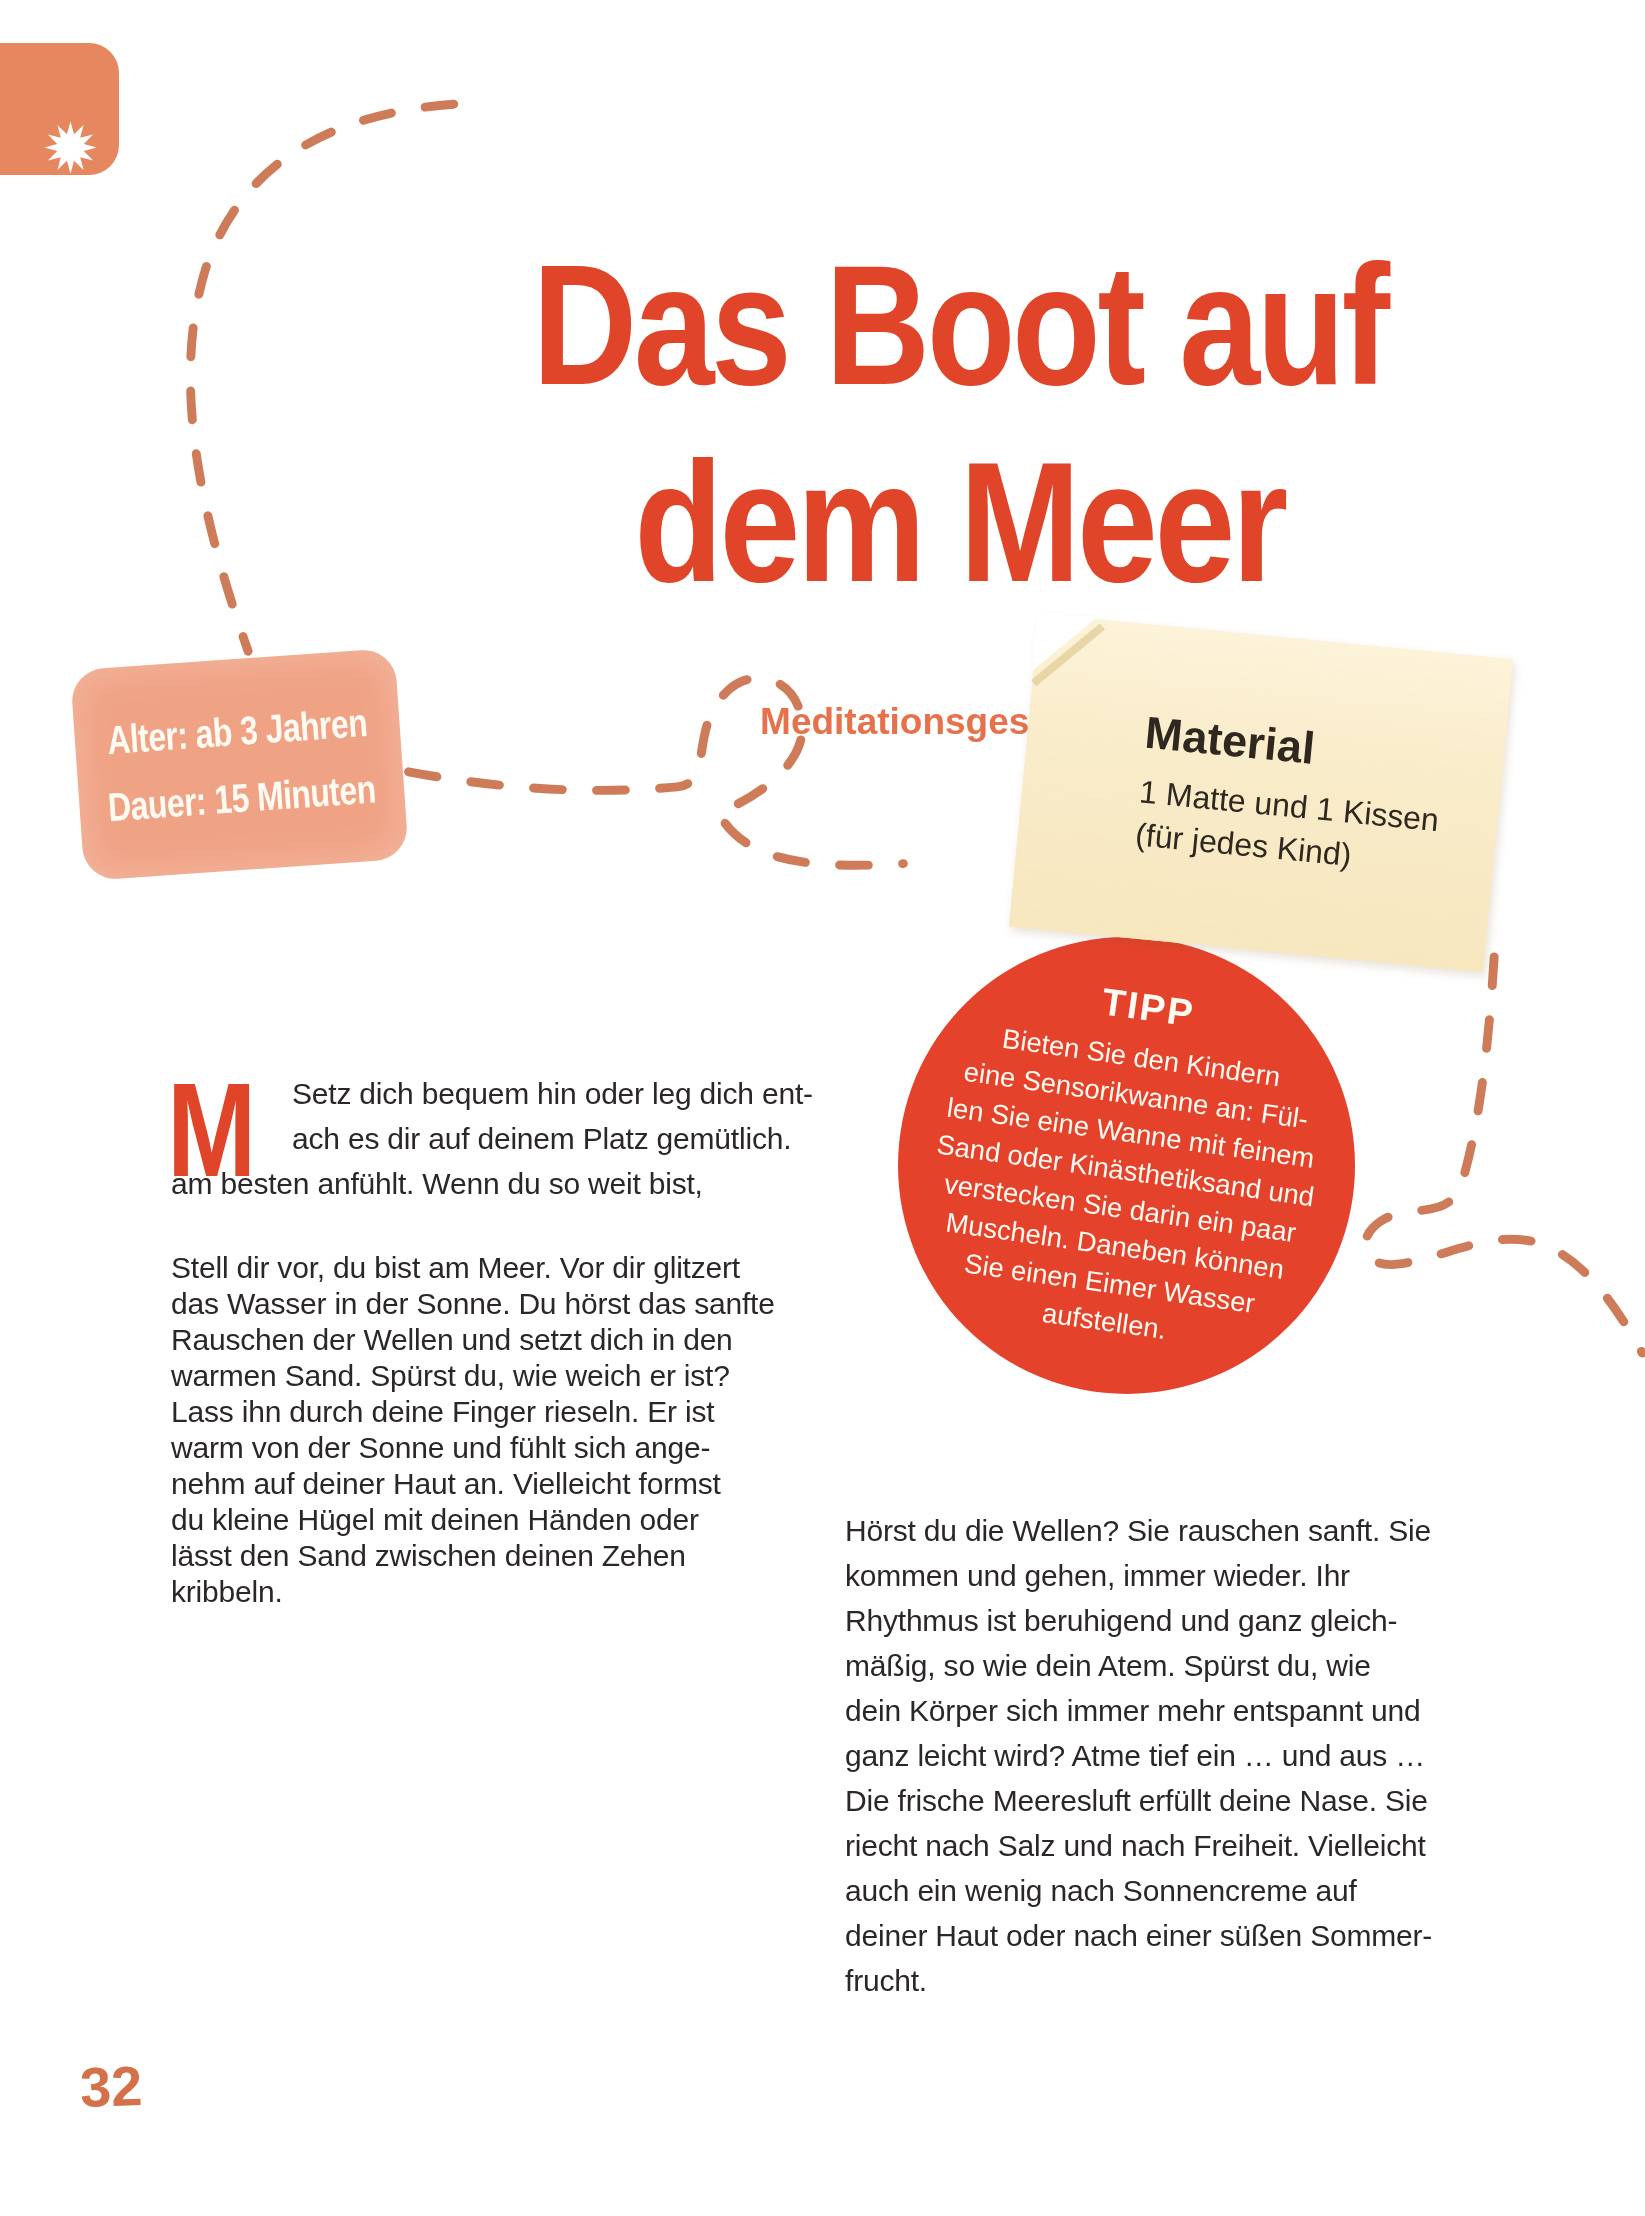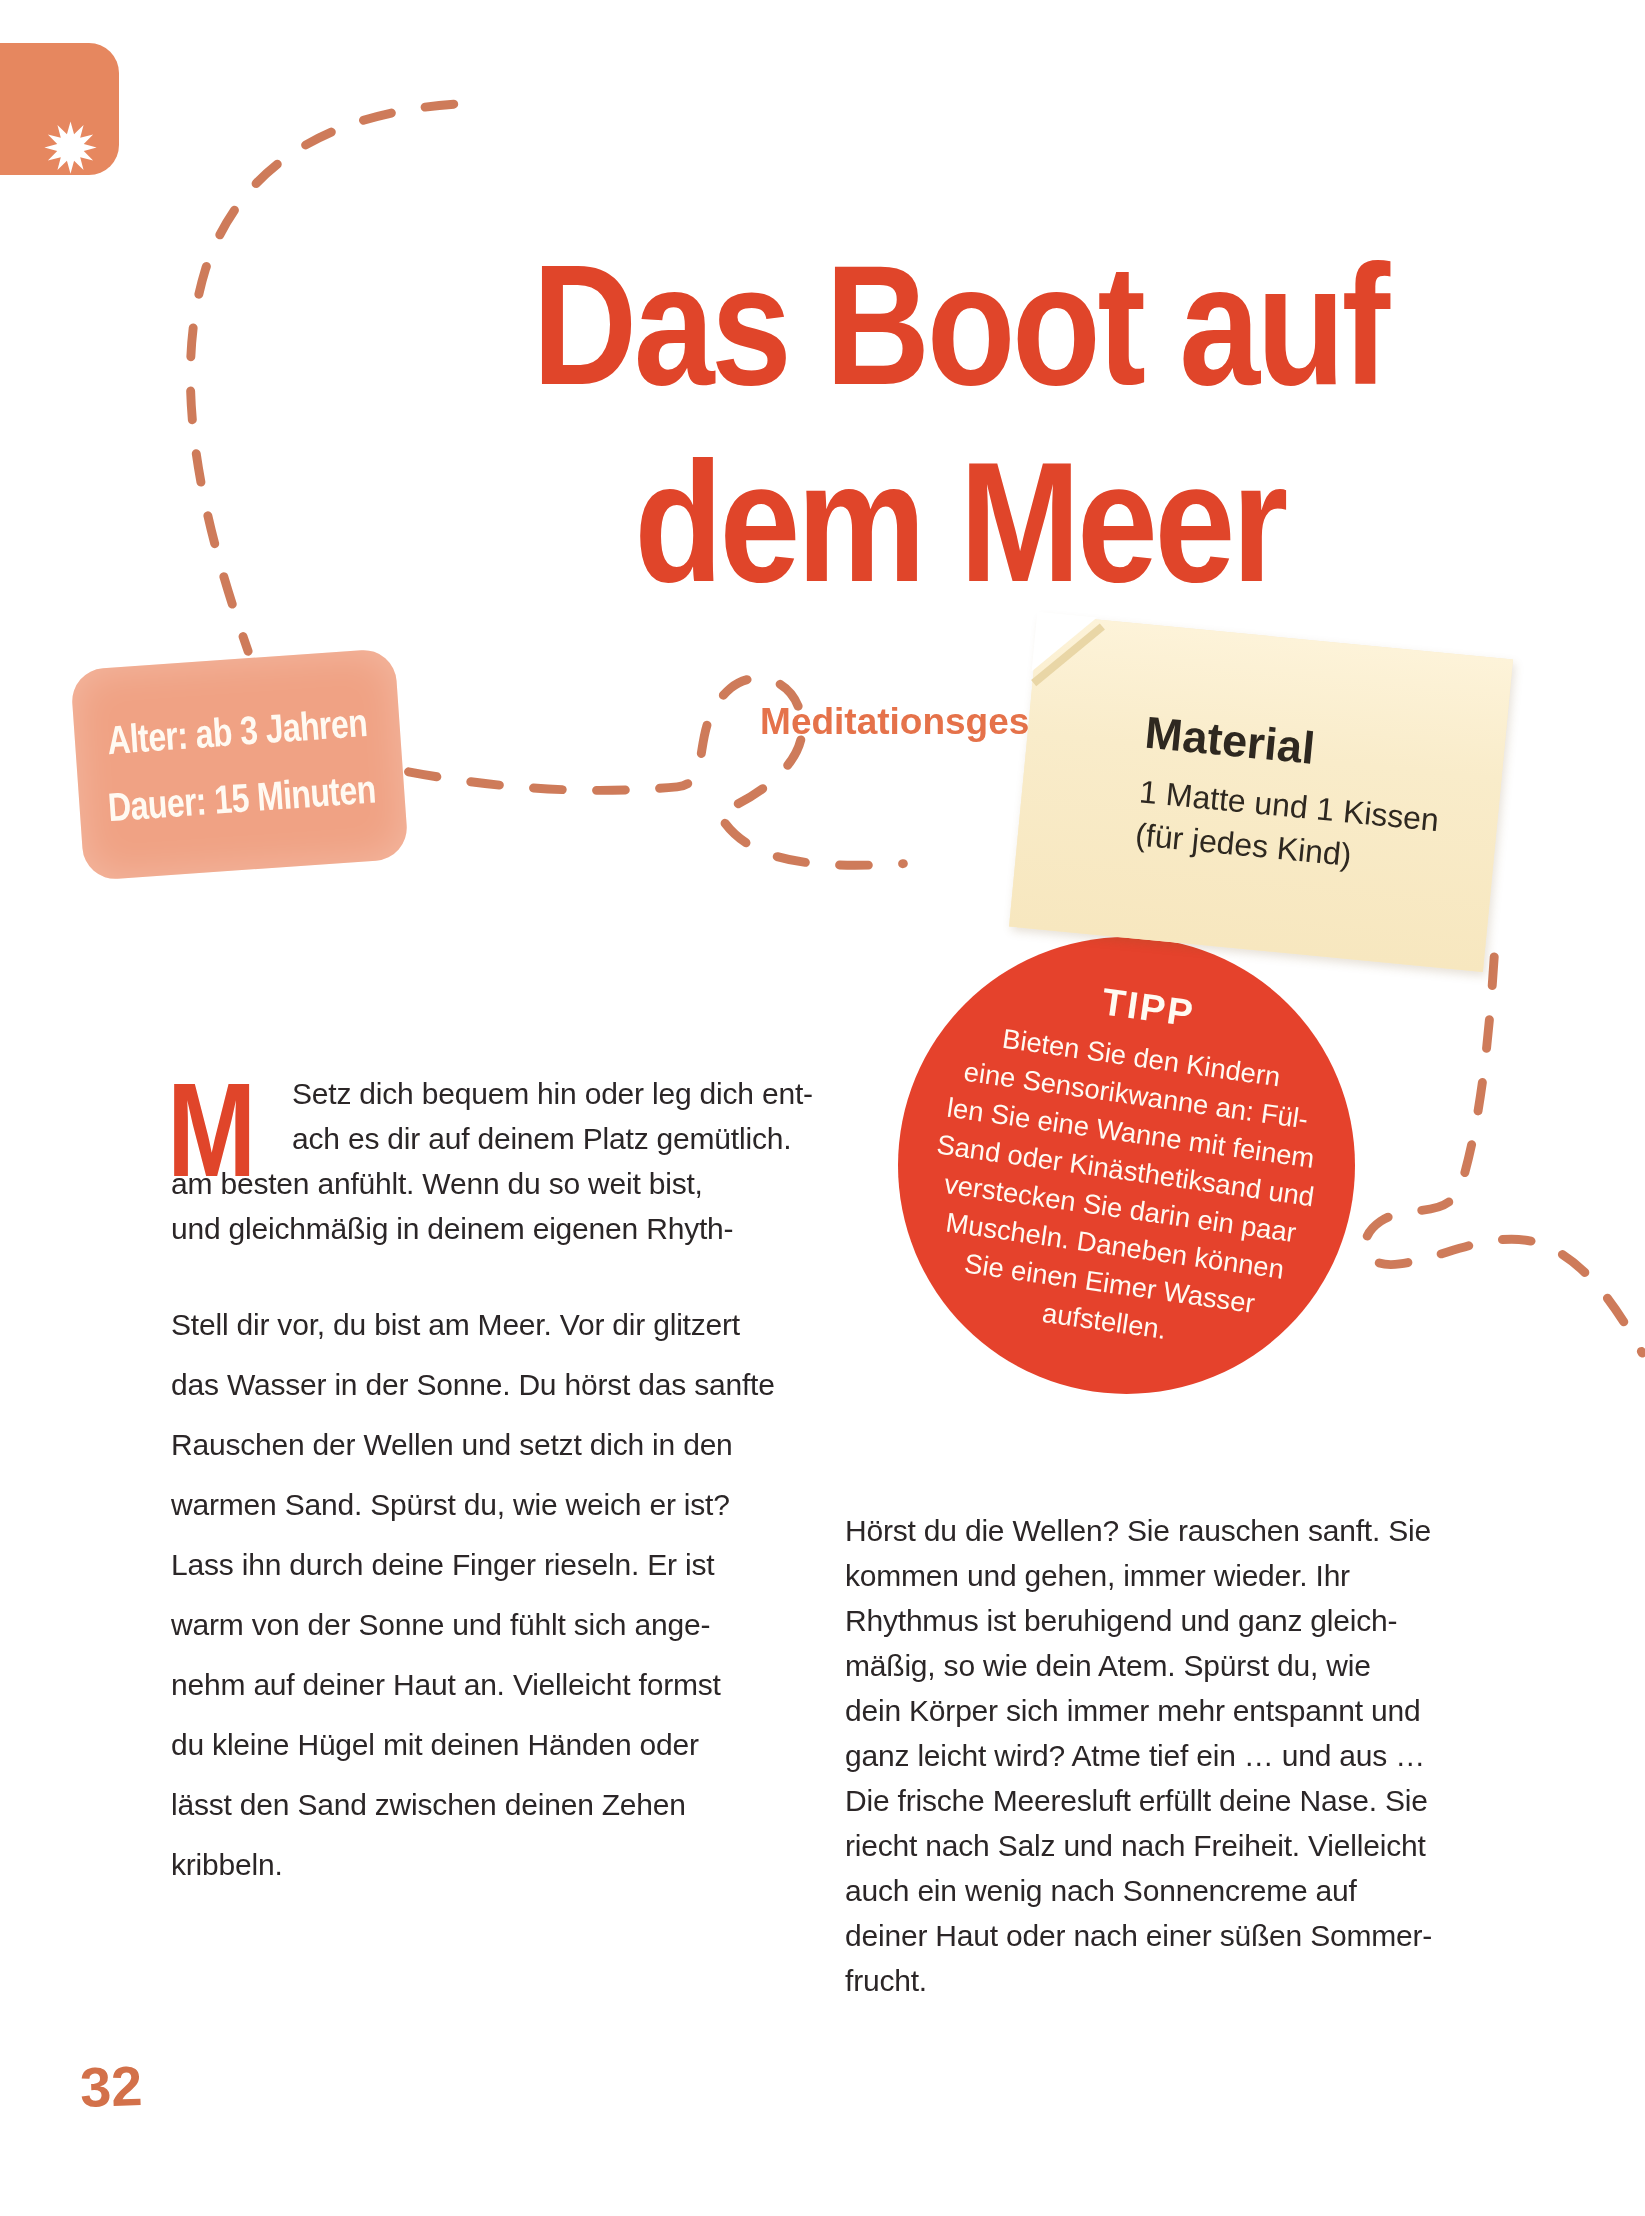--- a/index.html
+++ b/index.html
@@ -44,21 +44,21 @@
   .tip .ttext{position:absolute;left:22.6px;top:48px;width:411px;text-align:center;
        transform:rotate(8deg);transform-origin:center;color:var(--white_text);}
   .tip .thead{font-weight:bold;font-size:38px;letter-spacing:2.1px;margin-bottom:9.6px;}
   .tip .tlines{font-size:27.4px;line-height:38px;white-space:pre;}
 
   .col-left{position:absolute;left:171px;top:1071px;width:648px;z-index:3;}
   .dropcap{position:absolute;left:-4.1px;top:4.1px;color:var(--accent_red);font-weight:bold;
            font-size:134px;line-height:110px;transform:scaleX(.8);transform-origin:left top;}
   .body-line{font-size:30px;line-height:45px;letter-spacing:-0.2px;white-space:pre;}
   .p1-line-indent{padding-left:121px;}
-  .para2{margin-top:44px;font-size:30px;line-height:60px;letter-spacing:-0.2px;white-space:pre;}
+  .para2{margin-top:44px;font-size:30px;line-height:36px;letter-spacing:-0.2px;white-space:pre;}
   .col-right{position:absolute;left:845px;top:1508px;width:692px;z-index:3;
              font-size:30px;line-height:45px;letter-spacing:-0.2px;white-space:pre;}
 
   .pagenum{position:absolute;left:80px;top:2054px;z-index:3;color:var(--page_number_orange);
            font-weight:bold;font-size:56px;transform:rotate(-2deg);}
 </style>
 </head>
 <body>
 
 <div class="page">
@@ -109,21 +109,20 @@
 (für jedes Kind)</div>
     </div>
   </div>
 
   <div class="col-left">
     <div class="dropcap">M</div>
     <div>
       <div class="body-line p1-line-indent">Setz dich bequem hin oder leg dich ent-</div>
       <div class="body-line p1-line-indent">ach es dir auf deinem Platz gemütlich.</div>
       <div class="body-line">am besten anfühlt. Wenn du so weit bist,</div>
-      <div class="body-line">und gleichmäßig in deinem eigenen Rhyth-</div>
     </div>
     <div class="para2">Stell dir vor, du bist am Meer. Vor dir glitzert
 das Wasser in der Sonne. Du hörst das sanfte
 Rauschen der Wellen und setzt dich in den
 warmen Sand. Spürst du, wie weich er ist?
 Lass ihn durch deine Finger rieseln. Er ist
 warm von der Sonne und fühlt sich ange-
 nehm auf deiner Haut an. Vielleicht formst
 du kleine Hügel mit deinen Händen oder
 lässt den Sand zwischen deinen Zehen

